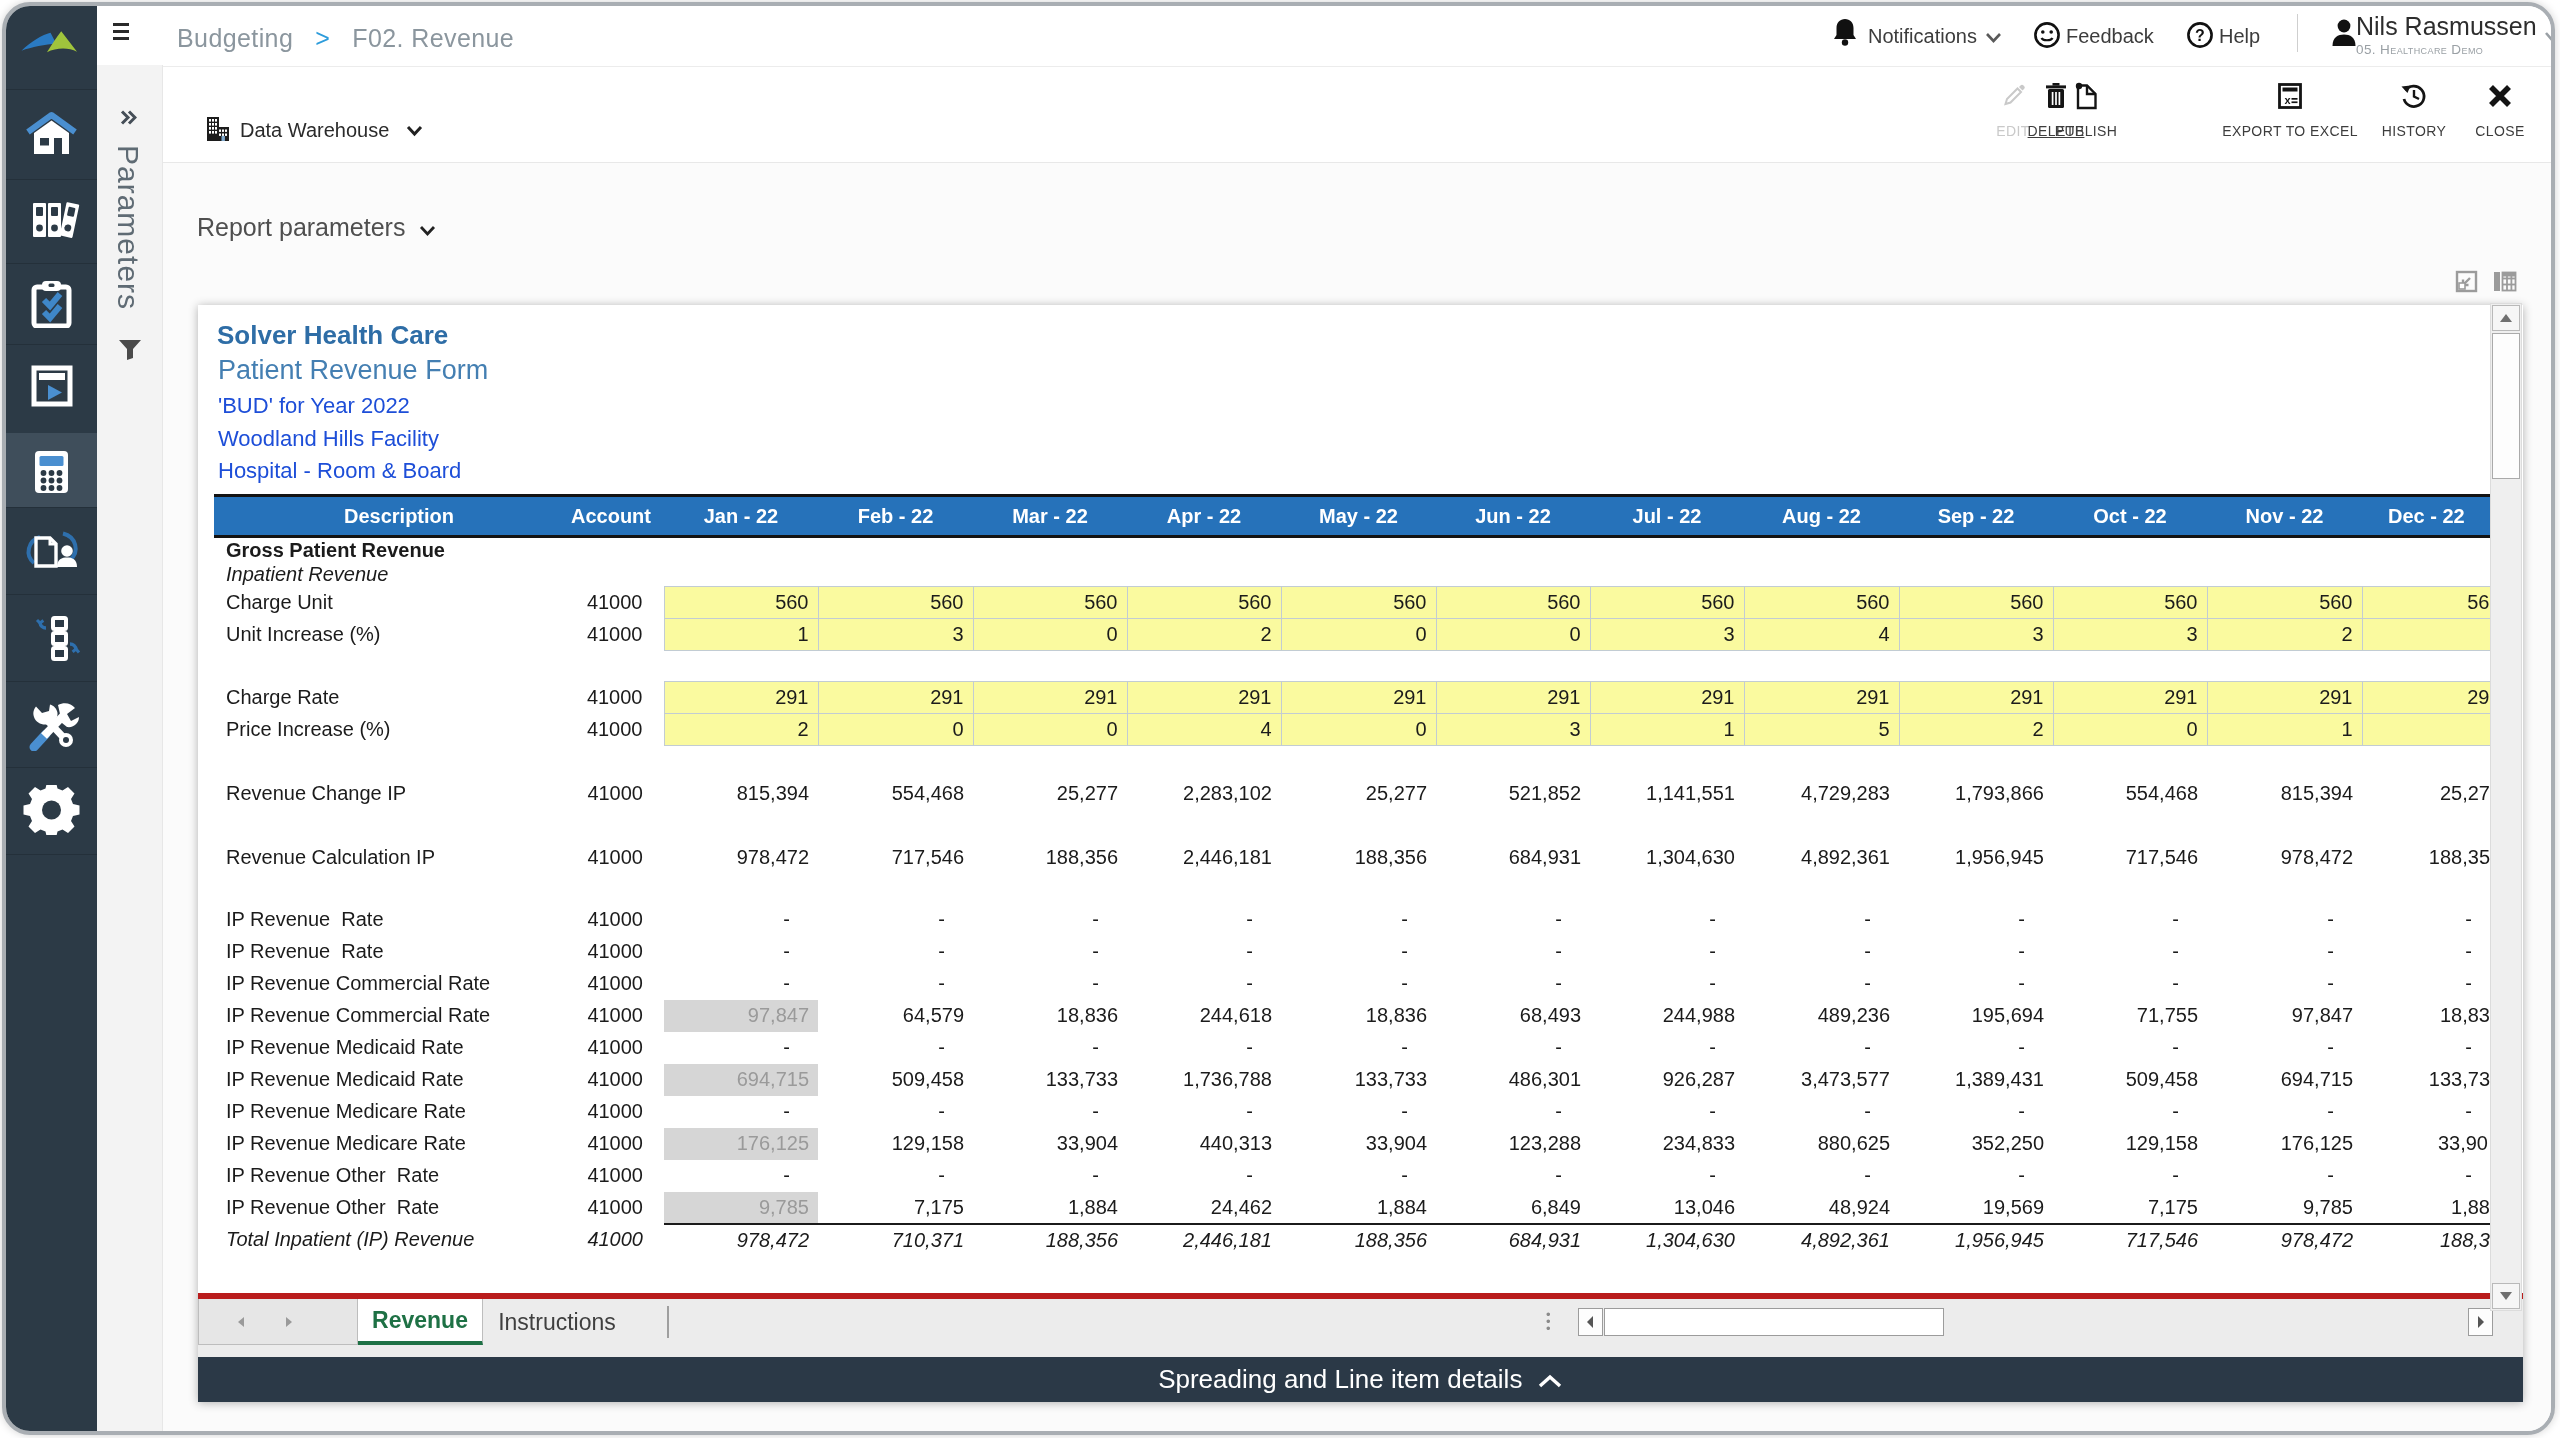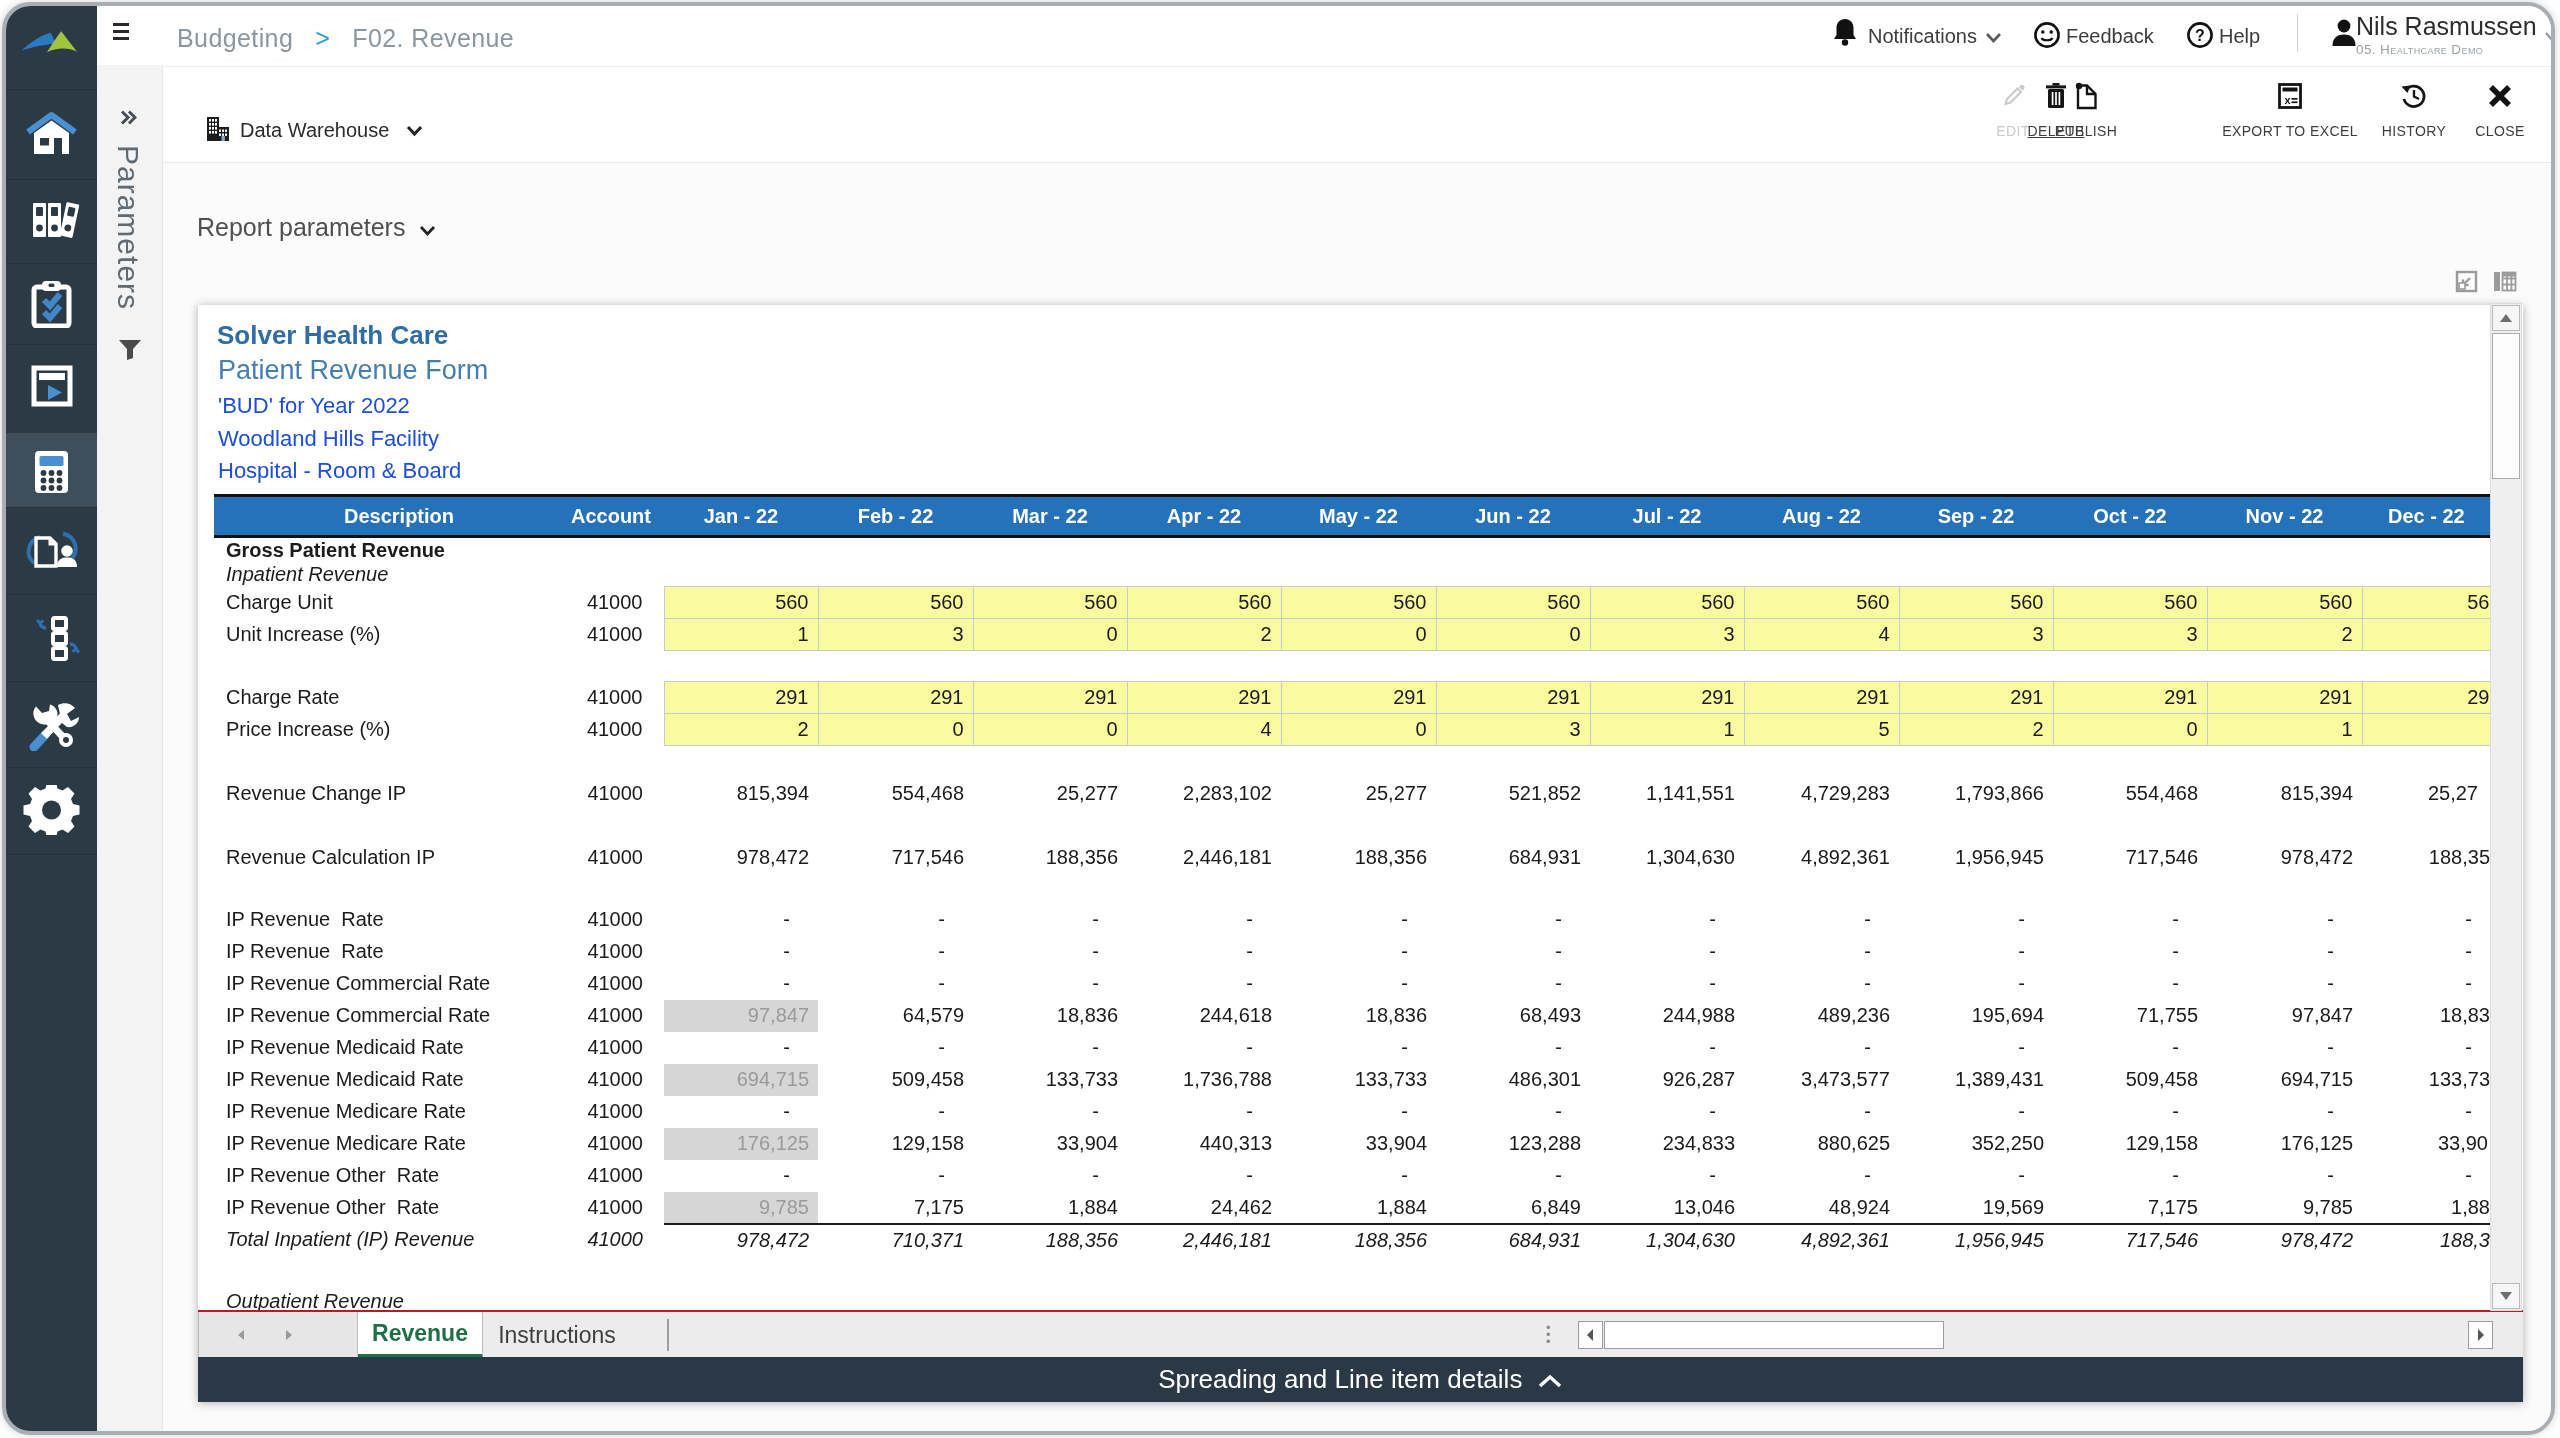--- a/index.html
+++ b/index.html
@@ -40,21 +40,21 @@
   #sheet td.dash { text-align:right; padding-right:28px; }
   #sheet tr.hdr td { background:#2672ba; color:#fff; font-weight:bold; border-top:3px solid #131313; border-bottom:3px solid #131313; }
   #sheet tr.hdr td.mon { text-align:center; }
   td.y { background:#fafa9f; border:1px solid #c2ccd3; }
   td.g { background:#d6d6d6; color:#9a9a9a; }
   tr.tot td { font-style:italic; }
   tr.tot td.bt { border-top:2px solid #1b1b1b; }
   
   .sbtn { position:absolute; background:#f6f6f6; border:1px solid #b9b9b9; }
   
-  #tabstrip { position:absolute; left:0; bottom:45px; width:2325px; height:47px; background:#ececec; border-top:2px solid #b91c1c; }
+  #tabstrip { position:absolute; left:0; bottom:45px; width:2325px; height:64px; background:#ececec; border-top:6px solid #b91c1c; }
   
   #darkbar { position:absolute; left:0; bottom:0; width:2325px; height:45px; background:#2b3947; color:#fff; text-align:center; font-size:26px; line-height:45px; }
 </style>
 </head>
 <body>
 <div id="stage">
   <div id="win">
     <div id="topbar">
       <div class="abs" style="left:16px;top:17px;width:16px;height:17px;">
         <div style="height:3.4px;background:#2a2a2a;margin-bottom:3.6px;"></div>
@@ -433,21 +433,21 @@
                 <td class="n">554,468</td>
                 <td class="n">25,277</td>
                 <td class="n">2,283,102</td>
                 <td class="n">25,277</td>
                 <td class="n">521,852</td>
                 <td class="n">1,141,551</td>
                 <td class="n">4,729,283</td>
                 <td class="n">1,793,866</td>
                 <td class="n">554,468</td>
                 <td class="n">815,394</td>
-                <td class="n" style="padding-right:12px;">25,27</td>
+                <td class="n" style="padding-right:0;">25,27</td>
               </tr>
           <tr style="height:32px;">
                 <td colspan="14"></td>
               </tr>
           <tr style="height:32px;">
                 <td class="d">Revenue Calculation IP</td>
                 <td class="a">41000</td>
                 <td class="n">978,472</td>
                 <td class="n">717,546</td>
                 <td class="n">188,356</td>

